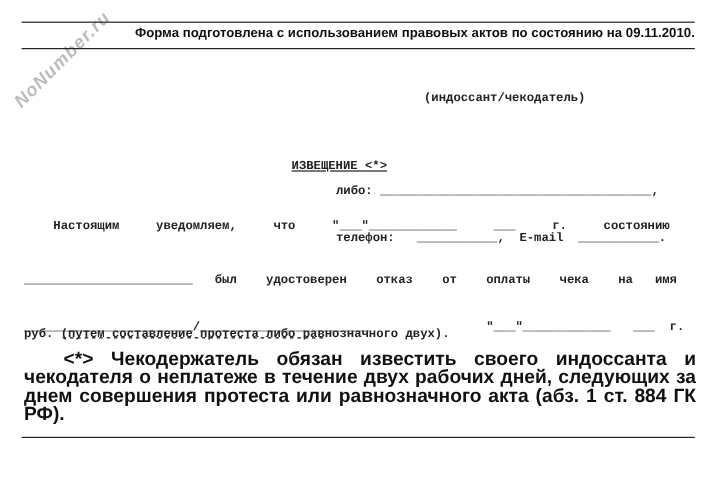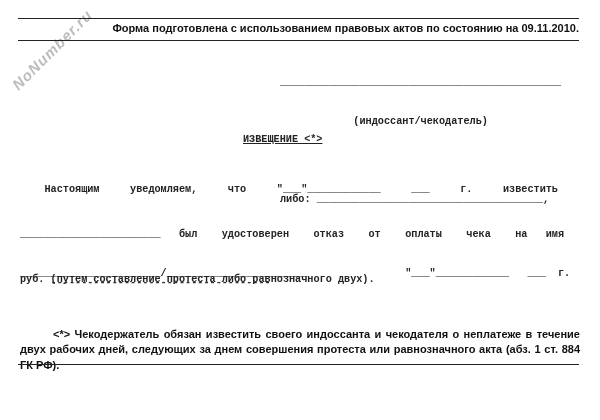--- a/index.html
+++ b/index.html
@@ -35,46 +35,46 @@
   .notice-title { position:absolute; left:243px; top:133px;text-decoration:underline; }
 
   .notice-body { position:absolute; left:20px; top:152px; line-height:15px; }
 
   .signature-block { position:absolute; left:20px; top:240px; line-height:13.5px; }
 
   .dashes { position:absolute; left:20px; top:276px; color:#333; }
 
   .footnote {
     position:absolute; left:20px; top:292px; width:560px;
-    font-size:11px; font-weight:bold; color:#111;
-    line-height:15.4px; text-align:justify; text-indent:33px;margin-top:35px;
+    font-size:16px; font-weight:bold; color:#111;
+    line-height:15.4px; text-align:justify; text-indent:33px;
   }
 </style>
 </head>
 <body>
 
 <div class="page">
 
   <div class="watermark">NoNumber.ru</div>
 
   <div class="rule" style="top:18px"></div>
   <div class="header-text">Форма подготовлена с использованием правовых актов по состоянию на 09.11.2010.</div>
   <div class="rule" style="top:40px"></div>
 
   <div class="mono block-recipient">
-    <div>______________________________________________</div>
     <div>            (индоссант/чекодатель)</div>
     <div class="gap"></div>
     <div>либо: _____________________________________,</div>
+    <div>телефон:   ___________,  E-mail  ___________.</div>
   </div>
 
   <div class="mono notice-title">ИЗВЕЩЕНИЕ &lt;*&gt;</div>
 
   <div class="mono notice-body">
-    <div>    Настоящим     уведомляем,     что     "___"____________     ___     г.     известить</div>
+    <div>    Настоящим     уведомляем,     что     "___"____________     ___     г.     состоянию</div>
     <div>_______________________   был    удостоверен    отказ    от    оплаты    чека    на   имя</div>
     <div>руб. (путем составление протеста либо равнозначного двух).</div>
   </div>
 
   <div class="mono signature-block">
     <div>_______________________/_______________________                "___"____________   ___  г.</div>
   </div>
 
   <div class="mono dashes">     ------------------------------------</div>
 

